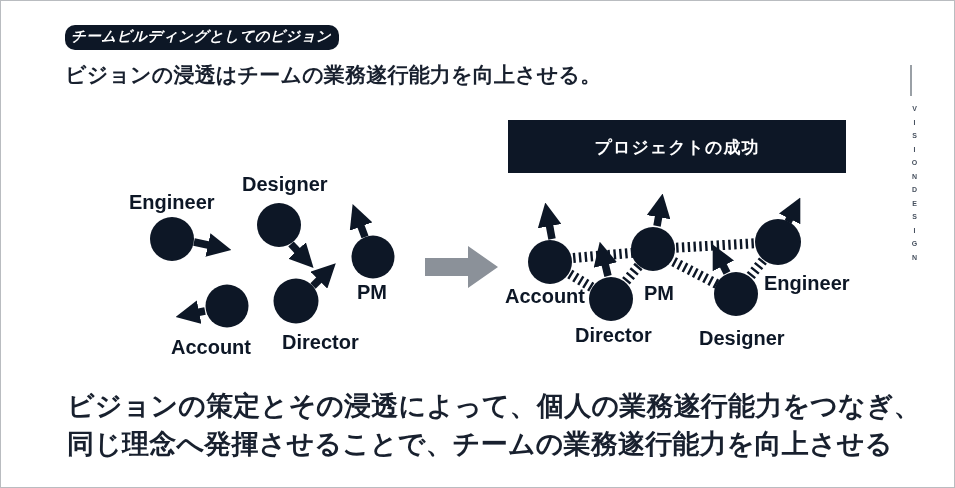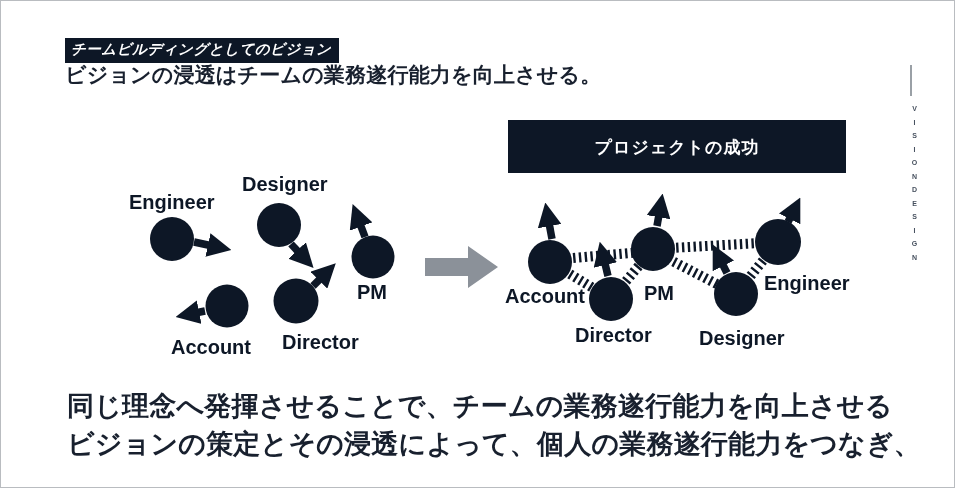--- a/index.html
+++ b/index.html
@@ -7,25 +7,26 @@
   #frame {
     position: relative;
     width: 955px; height: 488px;
     background: #ffffff;
     border: 1px solid #b9bcc0;
     overflow: hidden;
     font-family: "Liberation Sans", "DejaVu Sans", sans-serif;
     color: #121c2b;
   }
   .tag {
-    position: absolute; left: 64px; top: 37px;
+    position: absolute; left: 64px; top: 24px;
     background: #0d1726; color: #ffffff;
     font-size: 14.5px; font-weight: 700; font-style: italic;
     padding: 2px 8px 4px 6px; letter-spacing: 0.5px;
     white-space: nowrap;
+    border-radius: 10px;
   }
   .heading {
     position: absolute; left: 64px; top: 60px;
     font-size: 21px; font-weight: 800; color: #18202e;
     white-space: nowrap; letter-spacing: 0.2px; text-align: center;
   }
   .conclusion {
     position: absolute; left: 66px; top: 386px;
     font-size: 27px; font-weight: 800; color: #18202e;
     line-height: 38px; letter-spacing: 0.2px; white-space: nowrap;
@@ -124,20 +125,20 @@
         <text class="node-label" x="504" y="302">Account</text>
         <text class="node-label" x="574" y="341">Director</text>
         <text class="node-label" x="643" y="299">PM</text>
         <text class="node-label" x="698" y="344">Designer</text>
         <text class="node-label" x="763" y="289">Engineer</text>
       </g>
     </g>
   </svg>
 
   <div class="conclusion">
+    <div>ビジョンの策定とその浸透によって、個人の業務遂行能力をつなぎ、</div>
     <div>同じ理念へ発揮させることで、チームの業務遂行能力を向上させる</div>
-    <div>ビジョンの策定とその浸透によって、個人の業務遂行能力をつなぎ、</div>
   </div>
 
   <div class="side-rule"></div>
   <div class="side-vertical">VISIONDESIGN</div>
 
 </div>
 
 </body></html>

